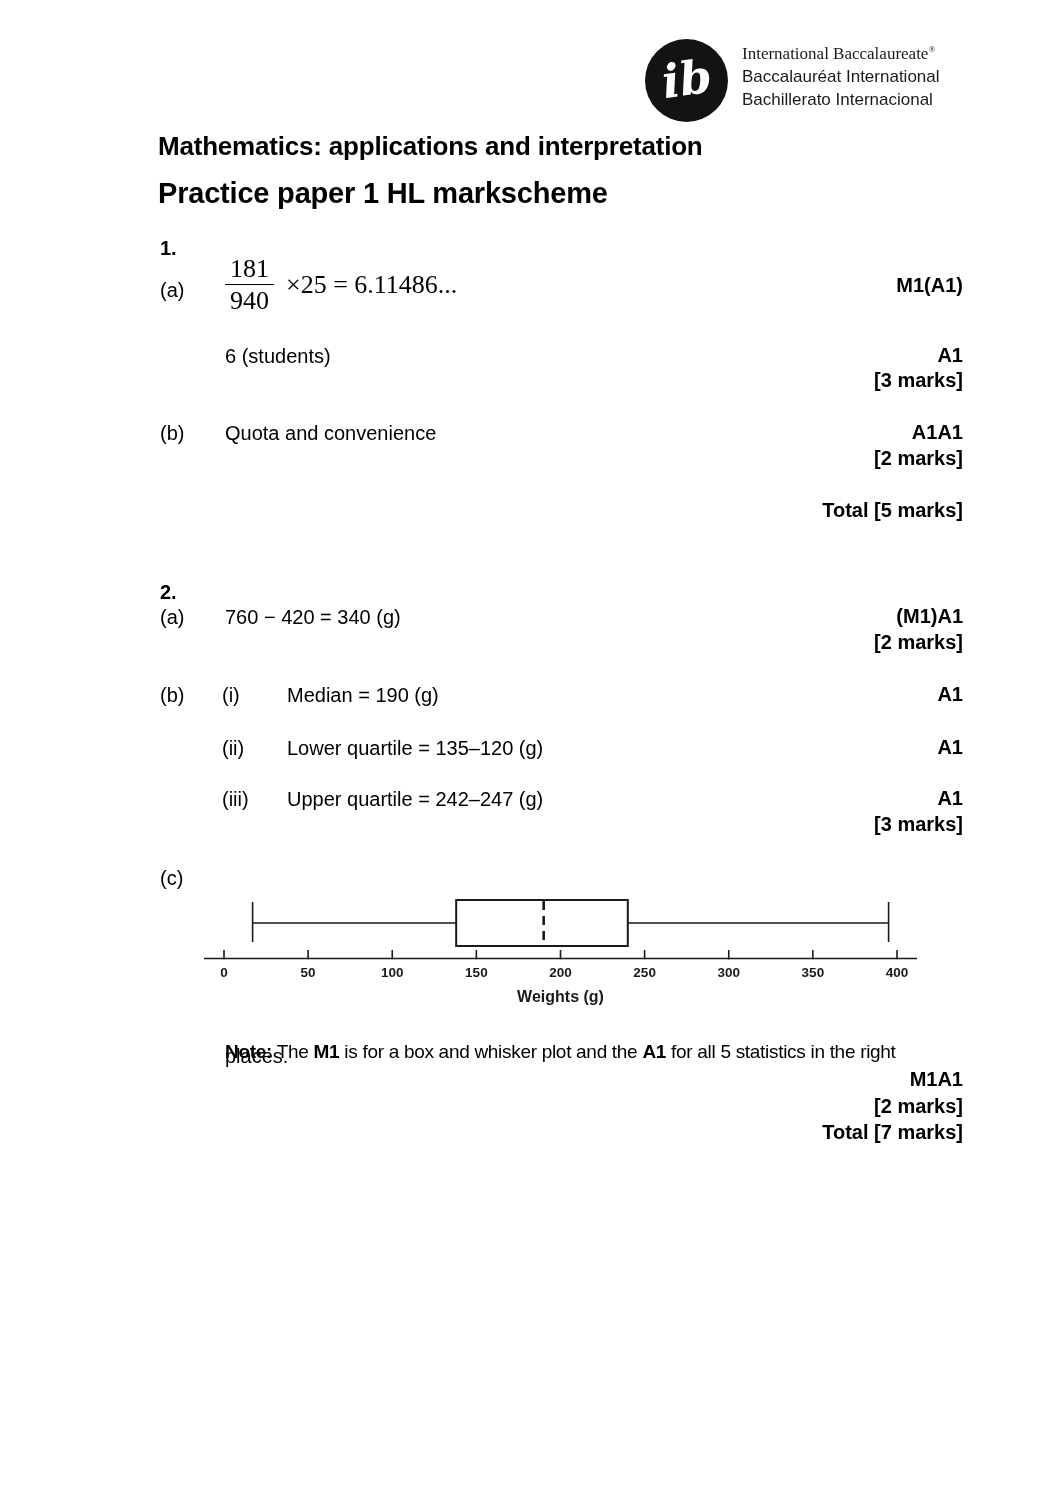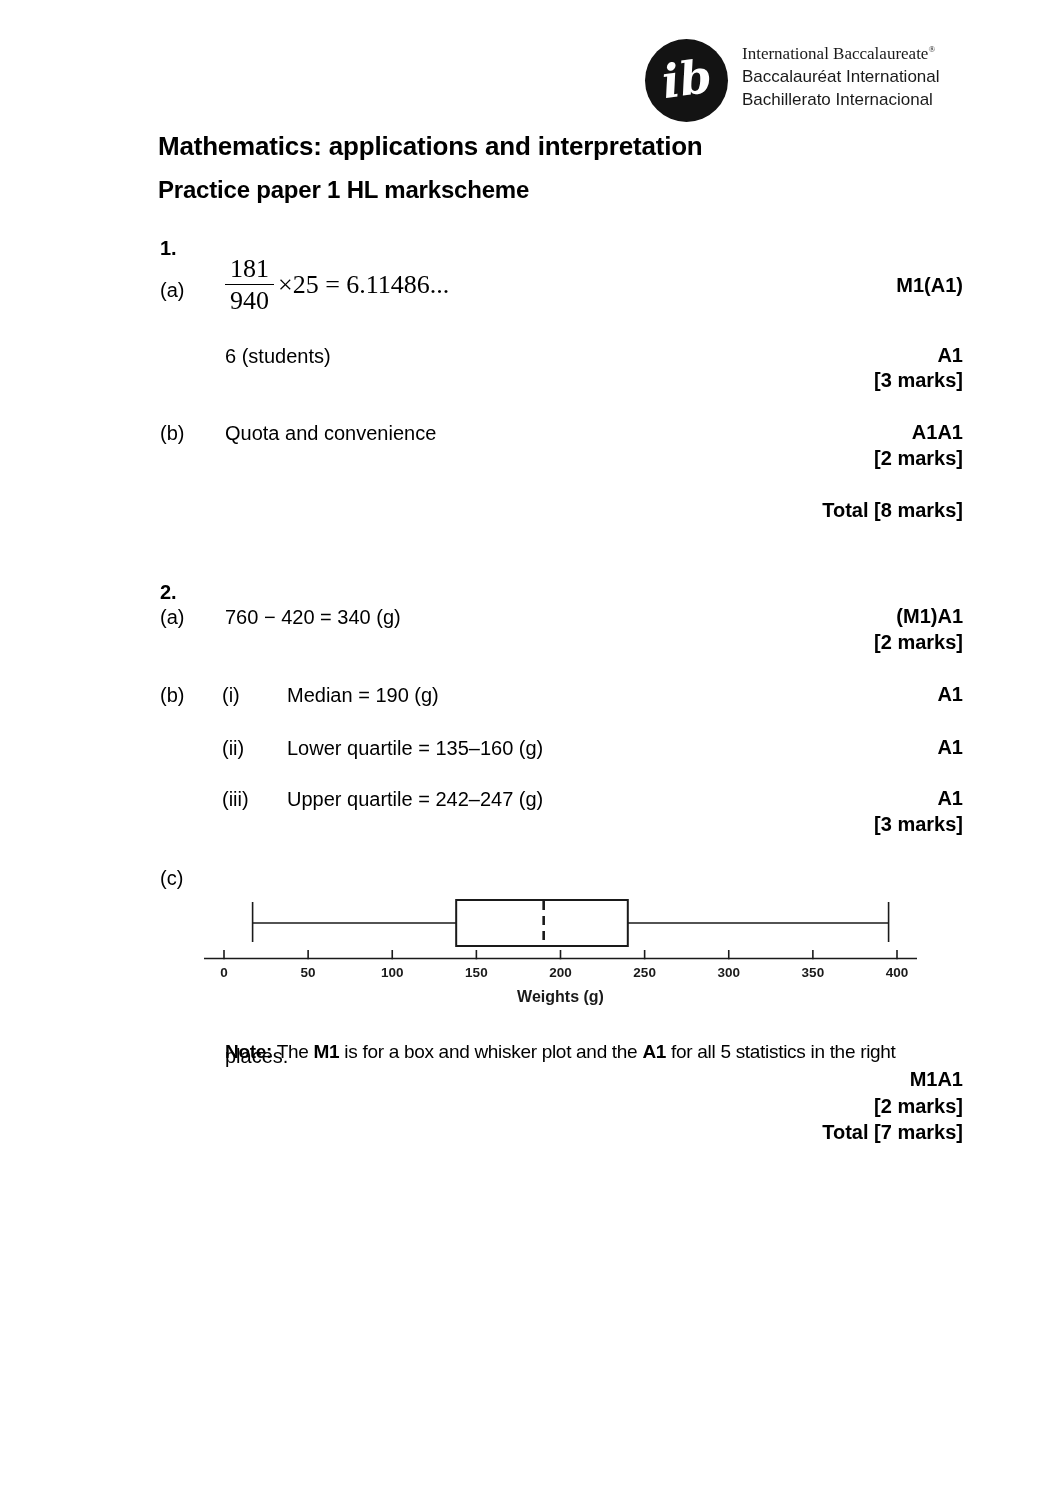--- a/index.html
+++ b/index.html
@@ -9,21 +9,21 @@
     overflow:hidden; margin:0 auto;
   }
   .abs { position:absolute; line-height:1.2; }
   .b { font-weight:bold; }
   .body-text { font-size:20px; }
   .mark {
     position:absolute; right:95px; text-align:right;
     font-size:20px; font-weight:bold; white-space:nowrap;
   }
   .title { font-size:26px; font-weight:bold; letter-spacing:-0.2px; }
-  .subtitle { font-size:24px; font-weight:bold; letter-spacing:-0.2px; }
+  .subtitle { font-size:29px; font-weight:bold; letter-spacing:-0.2px; }
   .qnum { font-size:20px; font-weight:bold; }
 
   
   .logo-circle {
     position:absolute; left:645px; top:39px; width:83px; height:83px;
     background:#131313; border-radius:50%;
     display:flex; align-items:center; justify-content:center;
   }
   .logo-mark {
     color:#ffffff; font-family:"DejaVu Serif", serif;
@@ -31,21 +31,21 @@
     transform:rotate(-8deg); margin-top:-4px;
   }
   .logo-line { position:absolute; left:742px; font-size:17px; color:#1a1a1a; white-space:nowrap; }
   .logo-line sup { font-size:9px; }
 
   
   .formula {
     display:flex; align-items:center;
     font-family:"Liberation Serif", serif; font-size:26px; color:#000;
   }
-  .frac { display:inline-flex; flex-direction:column; align-items:center; margin-right:4px; }
+  .frac { display:inline-flex; flex-direction:column; align-items:center; margin-right:12px; }
   .frac .num { padding:0 5px 2px 5px; line-height:1; }
   .frac .den { border-top:1.7px solid #000; padding:3px 5px 0 5px; line-height:1; }
   .frest { white-space:nowrap; }
 
   .note-tight { font-size:19px; letter-spacing:-0.3px; white-space:nowrap; }
 </style>
 </head>
 <body>
 
 <div class="page">
@@ -75,36 +75,36 @@
   <div class="abs body-text" style="left:225px; top:344px;">6 (students)</div>
   <div class="mark" style="top:344px;">A1</div>
   <div class="mark" style="top:369px;">[3 marks]</div>
 
   <div class="abs body-text" style="left:160px; top:421px;">(b)</div>
   <div class="abs body-text" style="left:225px; top:421px;">Quota and convenience</div>
   <div class="mark" style="top:421px;">A1A1</div>
   <div class="mark" style="top:447px;">[2 marks]</div>
 
 
-  <div class="mark" style="top:499px;">Total [8 marks]</div>
+  <div class="mark" style="top:499px;">Total [5 marks]</div>
 
   <div class="abs qnum" style="left:160px; top:580px;">2.</div>
 
   <div class="abs body-text" style="left:160px; top:605px;">(a)</div>
   <div class="abs body-text" style="left:225px; top:605px;">760 − 420 = 340 (g)</div>
   <div class="mark" style="top:605px;">(M1)A1</div>
   <div class="mark" style="top:631px;">[2 marks]</div>
 
   <div class="abs body-text" style="left:160px; top:683px;">(b)</div>
   <div class="abs body-text" style="left:222px; top:683px;">(i)</div>
   <div class="abs body-text" style="left:287px; top:683px;">Median = 190 (g)</div>
   <div class="mark" style="top:683px;">A1</div>
 
   <div class="abs body-text" style="left:222px; top:736px;">(ii)</div>
-  <div class="abs body-text" style="left:287px; top:736px;">Lower quartile = 135–160 (g)</div>
+  <div class="abs body-text" style="left:287px; top:736px;">Lower quartile = 135–120 (g)</div>
   <div class="mark" style="top:736px;">A1</div>
 
   <div class="abs body-text" style="left:222px; top:787px;">(iii)</div>
   <div class="abs body-text" style="left:287px; top:787px;">Upper quartile = 242–247 (g)</div>
   <div class="mark" style="top:787px;">A1</div>
   <div class="mark" style="top:813px;">[3 marks]</div>
 
   <div class="abs body-text" style="left:160px; top:866px;">(c)</div>
 
   <svg class="abs" style="left:190px; top:885px;" width="740" height="125" viewBox="0 0 740 125">

